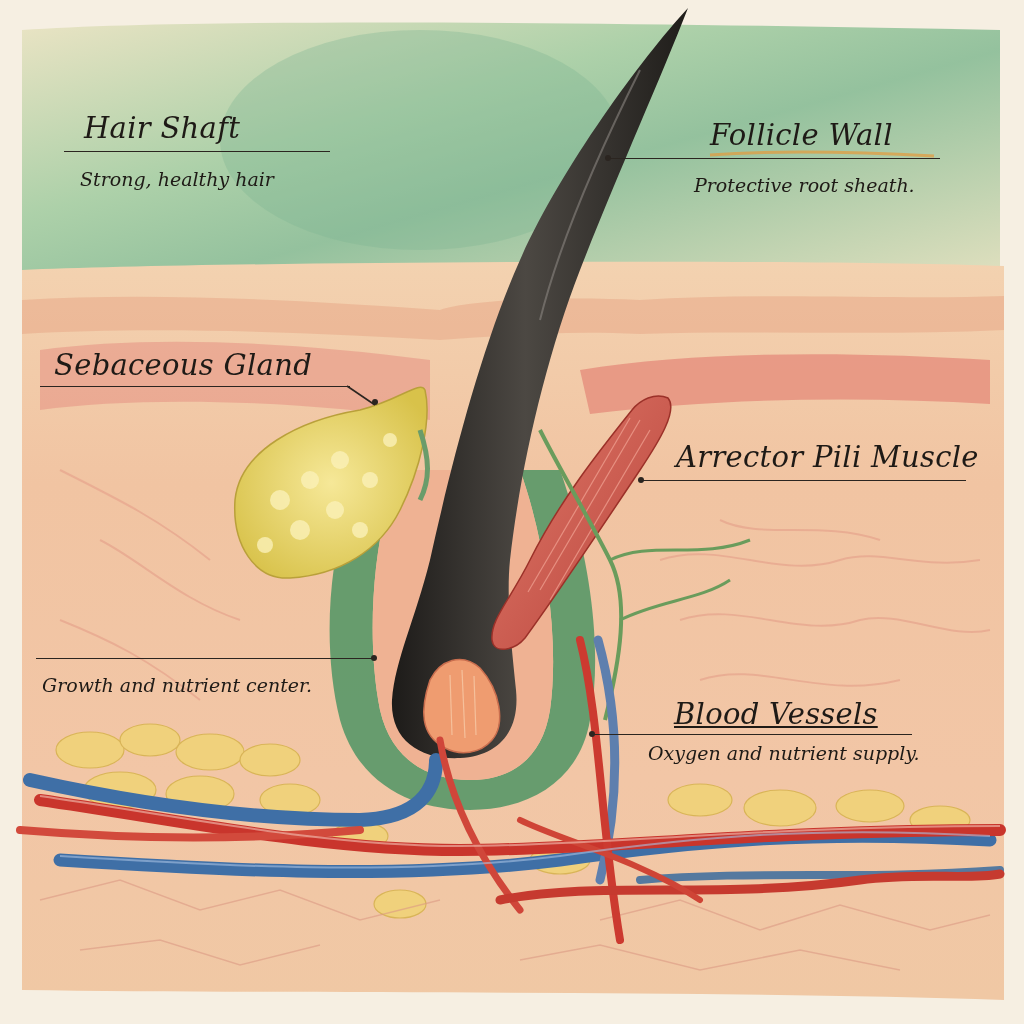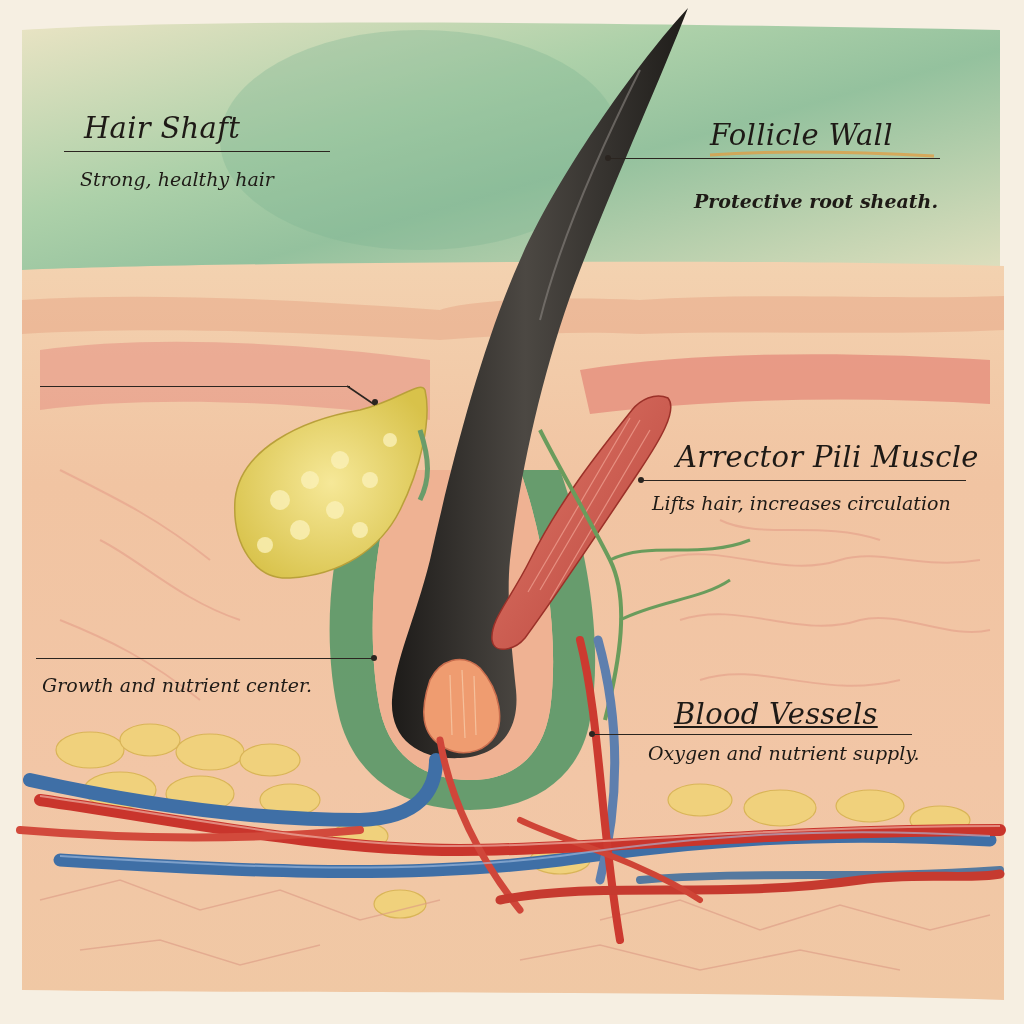--- a/index.html
+++ b/index.html
@@ -197,31 +197,31 @@
   <div class="label" style="left:84px; top:114px;">
     <div class="title">Hair Shaft</div>
   </div>
   <div class="label" style="left:80px; top:170px;">
     <div class="desc">Strong, healthy hair</div>
   </div>
 
   <div class="label" style="left:710px; top:121px;">
     <div class="title">Follicle Wall</div>
   </div>
-  <div class="label" style="left:694px; top:192px;font-weight:bold;">
+  <div class="label" style="left:694px; top:176px;">
     <div class="desc">Protective root sheath.</div>
   </div>
 
+  <div class="label" style="left:54px; top:351px;">
+    <div class="title">Sebaceous Gland</div>
+  </div>
 
   <div class="label" style="left:676px; top:443px;">
     <div class="title">Arrector Pili Muscle</div>
   </div>
-  <div class="label" style="left:652px; top:494px;">
-    <div class="desc">Lifts hair, increases circulation</div>
-  </div>
 
   <div class="label" style="left:42px; top:676px;text-align:right;">
     <div class="desc">Growth and nutrient center.</div>
   </div>
 
   <div class="label" style="left:674px; top:700px;text-decoration:underline;">
     <div class="title">Blood Vessels</div>
   </div>
   <div class="label" style="left:648px; top:744px;text-align:right;">
     <div class="desc">Oxygen and nutrient supply.</div>

